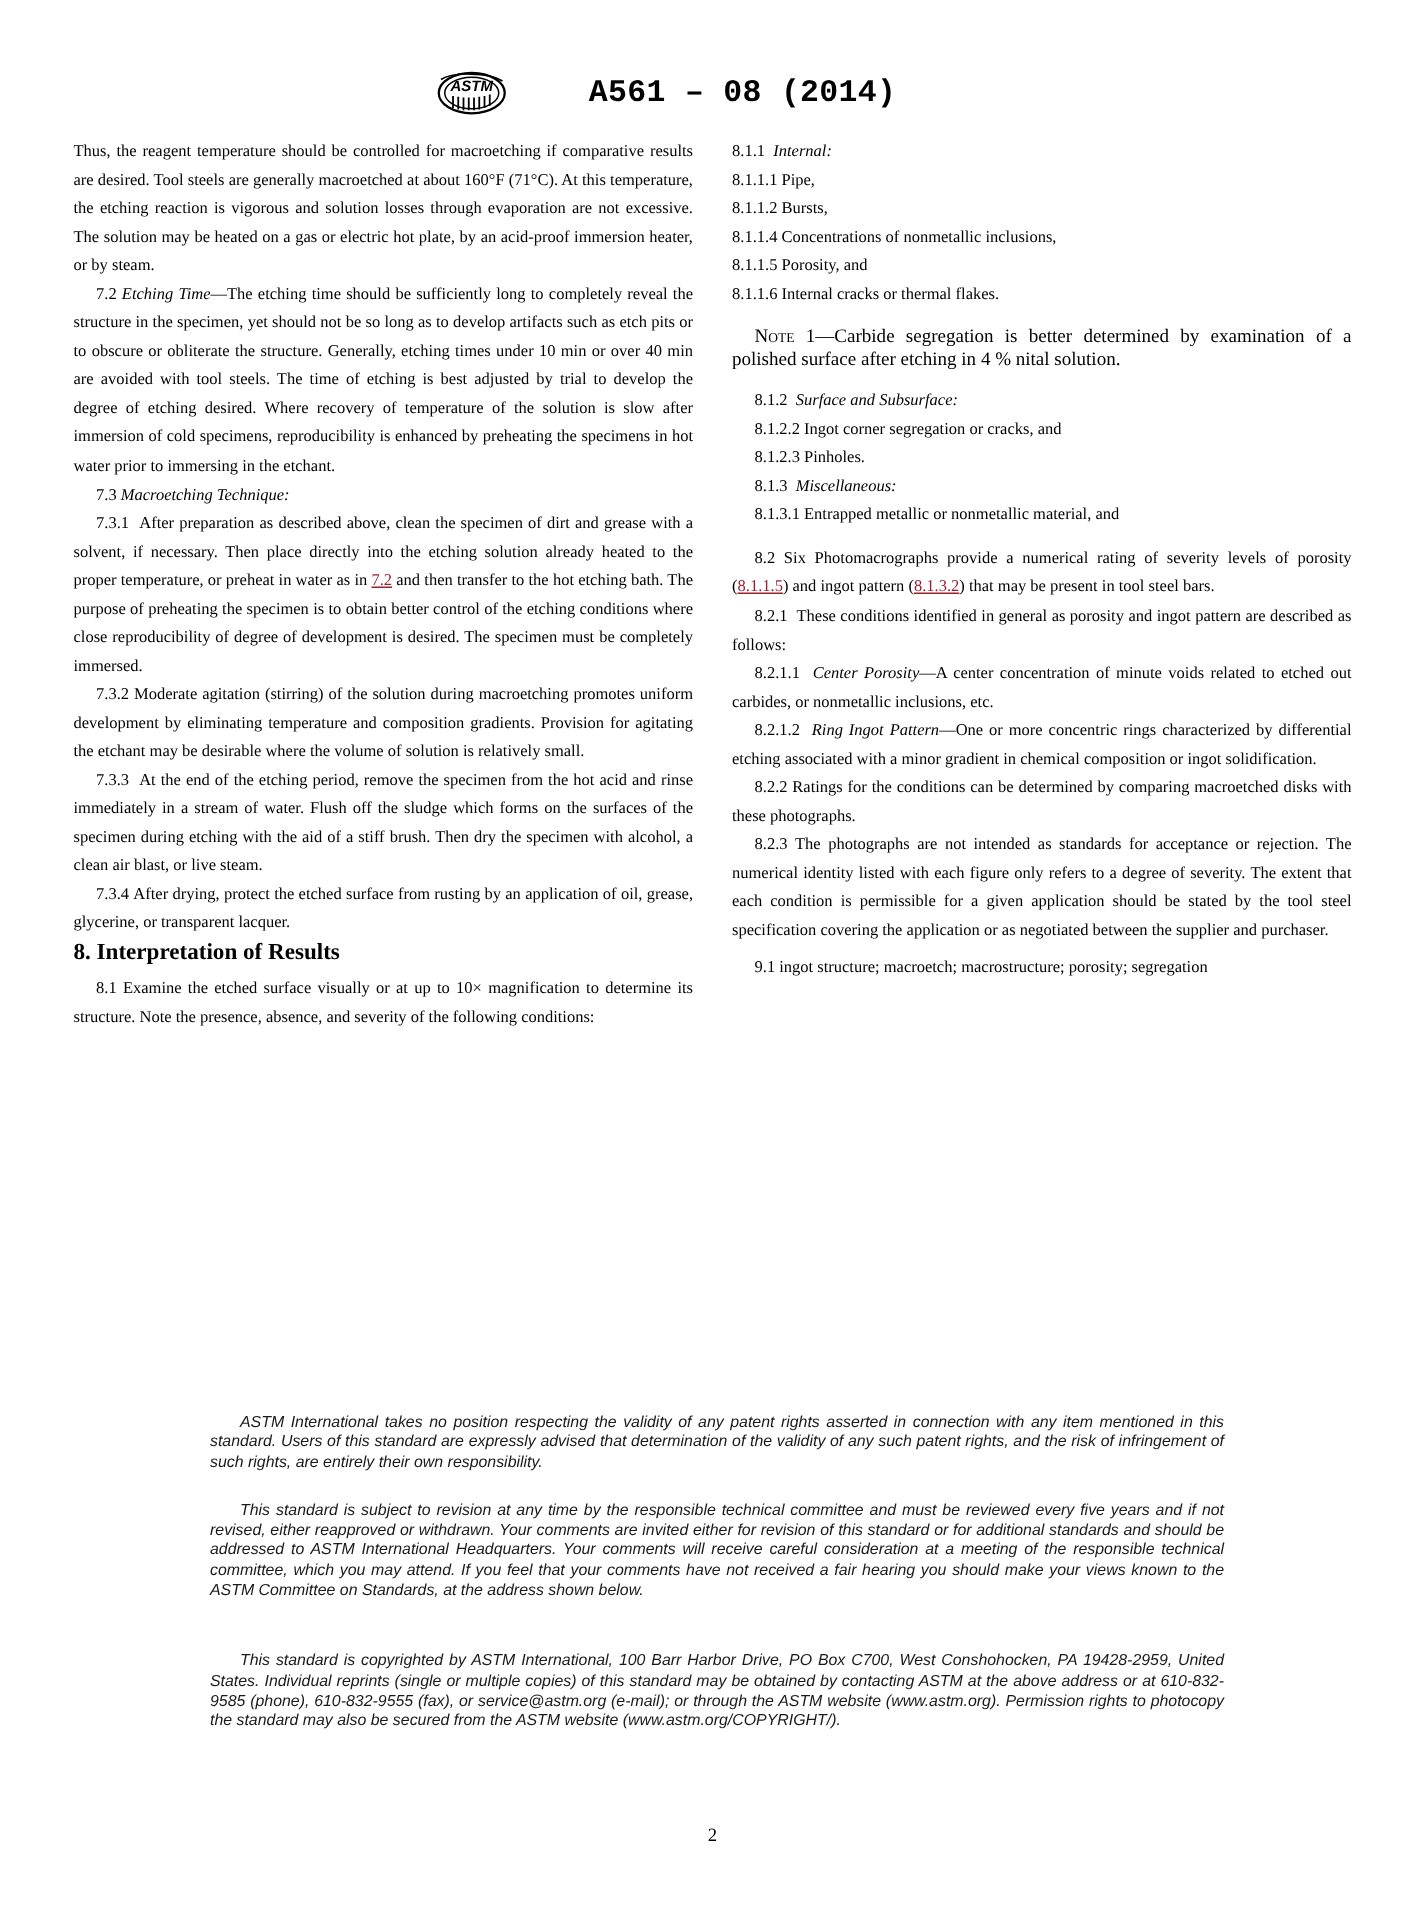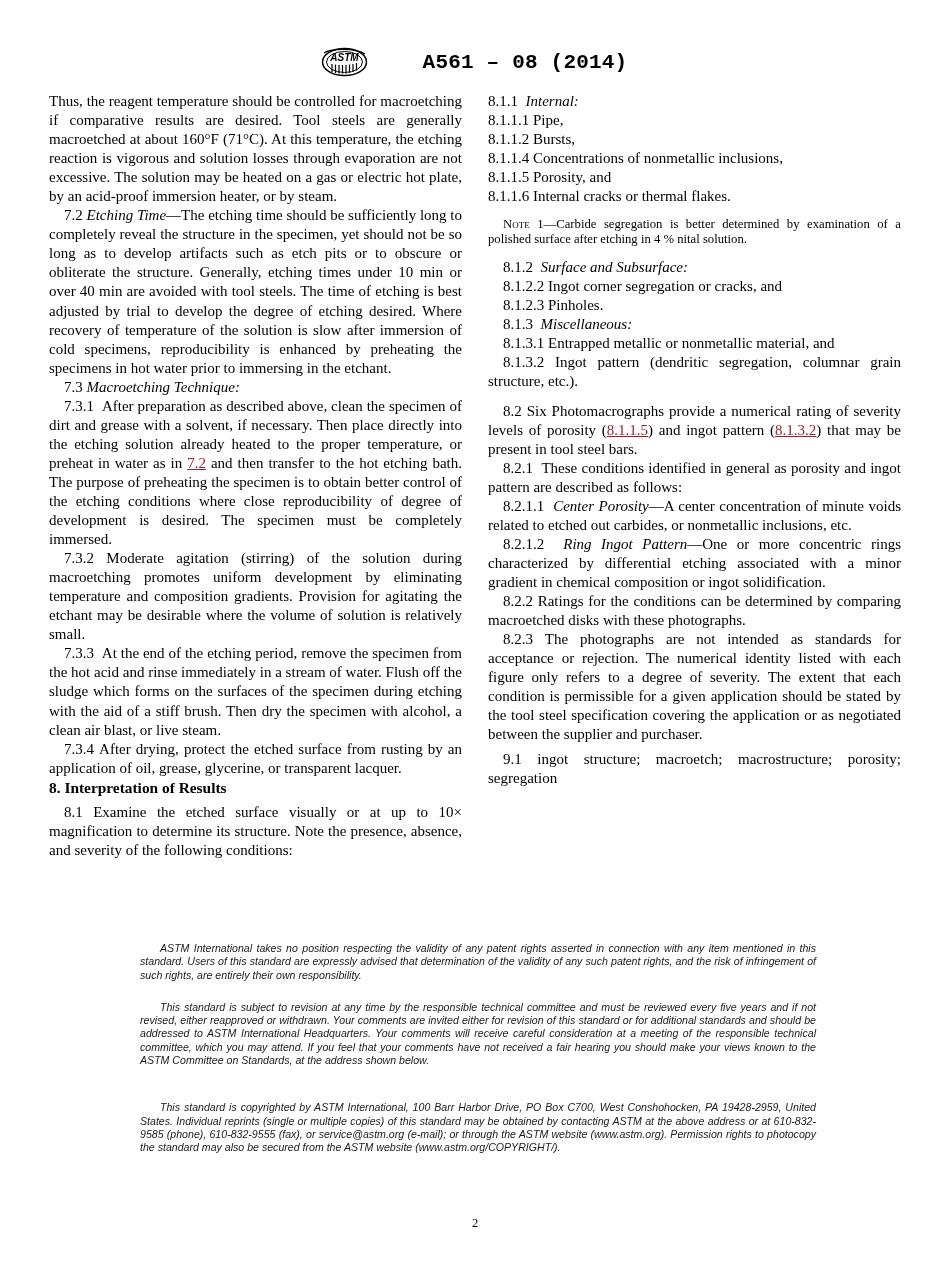--- a/index.html
+++ b/index.html
@@ -19,21 +19,20 @@
   
   .page-header {
     position: absolute;
     top: 47px;
     left: 0;
     width: 888px;
     display: flex;
     align-items: center;
     justify-content: center;
     gap: 11px;
-    padding-left: 30px;
   }
   .astm-logo {
     width: 47px;
     height: 30px;
     display: block;
   }
   .doc-designation {
     font-family: Liberation Mono, monospace;
     font-size: 21px;
     font-weight: bold;
@@ -50,21 +49,21 @@
     width: 852px;
     display: flex;
     gap: 26px;
   }
   .col {
     width: 413px;
   }
 
   p {
     margin: 0;
-    font-size: 15px;
+    font-size: 11px;
     line-height: 19.05px;
     text-align: justify;
     text-justify: inter-word;
     hyphens: none;
   }
   p.ind {
     text-indent: 15px;
   }
   p.noind {
     text-indent: 0;
@@ -187,21 +186,20 @@
     <p class="note gap-before"><span class="smallcaps">Note</span>&nbsp;<span>1—Carbide segregation is better determined by examination of a polished surface after etching in 4 % nital solution.</span></p>
 
     <p class="ind gap-before"><span>8.1.2</span>&nbsp;&nbsp;<span class="it">Surface and Subsurface:</span></p>
 
     <p class="ind">8.1.2.2  Ingot corner segregation or cracks, and</p>
     <p class="ind">8.1.2.3  Pinholes.</p>
 
     <p class="ind"><span>8.1.3</span>&nbsp;&nbsp;<span class="it">Miscellaneous:</span></p>
 
     <p class="ind">8.1.3.1  Entrapped metallic or nonmetallic material, and</p>
-    <p class="ind">8.1.3.2  Ingot pattern (dendritic segregation, columnar grain structure, etc.).</p>
 
     <p class="ind gap-before"><span>8.2</span>&nbsp;<span>Six Photomacrographs provide a numerical rating of severity levels of porosity (</span><a href="#" class="lnk">8.1.1.5</a><span>) and ingot pattern (</span><a href="#" class="lnk">8.1.3.2</a><span>) that may be present in tool steel bars.</span></p>
 
     <p class="ind"><span>8.2.1</span>&nbsp;&nbsp;<span>These conditions identified in general as porosity and ingot pattern are described as follows:</span></p>
 
     <p class="ind"><span>8.2.1.1</span>&nbsp;&nbsp;<span class="it">Center Porosity</span><span>—A center concentration of minute voids related to etched out carbides, or nonmetallic inclusions, etc.</span></p>
 
     <p class="ind"><span>8.2.1.2</span>&nbsp;&nbsp;<span class="it">Ring Ingot Pattern</span><span>—One or more concentric rings characterized by differential etching associated with a minor gradient in chemical composition or ingot solidification.</span></p>
 
     <p class="ind"><span>8.2.2</span>&nbsp;<span>Ratings for the conditions can be determined by comparing macroetched disks with these photographs.</span></p>

